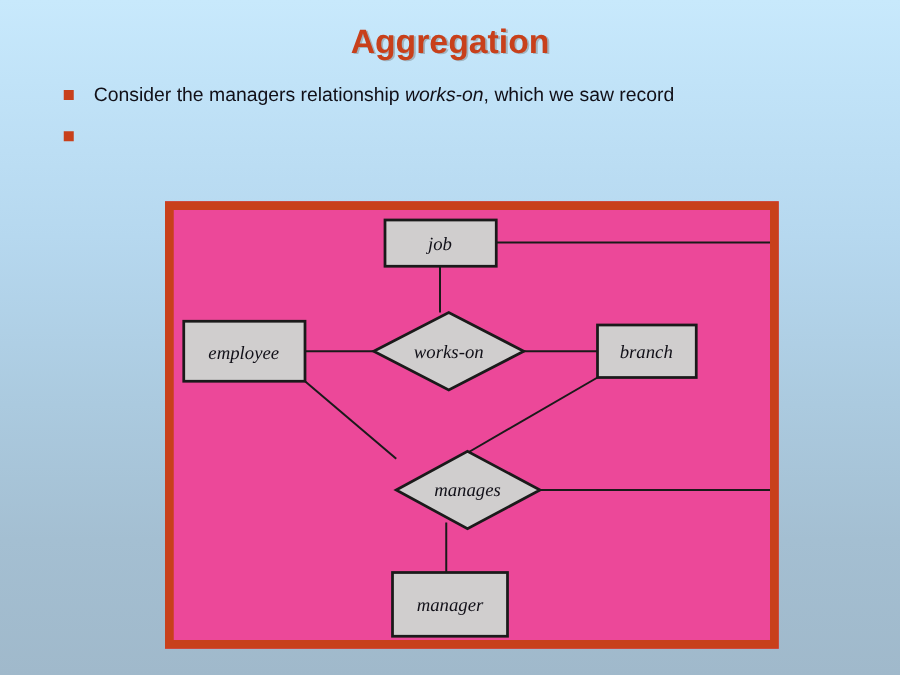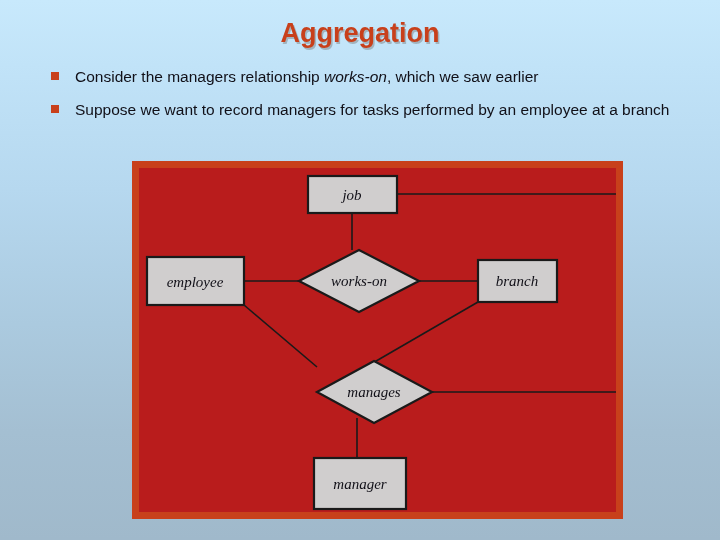--- a/index.html
+++ b/index.html
@@ -60,21 +60,21 @@
     font-style: italic;
   }
 
   
   .diagram-frame {
     position: absolute;
     left: 132px;
     top: 161px;
     width: 491px;
     height: 358px;
-    background: #b91c1c;
+    background: #ec4899;
     border: 7px solid #c8401b;
     box-sizing: border-box;
   }
   .diagram-canvas {
     position: absolute;
     left: 0;
     top: 0;
     width: 100%;
     height: 100%;
   }
@@ -104,26 +104,25 @@
 <body>
 
 <div class="slide">
 
   <div class="title">Aggregation</div>
 
   <div class="bullets">
 
     <div class="bullet-row">
       <span class="bullet-marker"></span>
-      <span class="bullet-text"><span>Consider the managers relationship </span><i>works-on</i><span>, which we saw earlier</span></span>
+      <span class="bullet-text"><span>Consider the managers relationship </span><i>works-on</i><span>, which we saw record</span></span>
     </div>
 
     <div class="bullet-row">
       <span class="bullet-marker"></span>
-      <span class="bullet-text"><span>Suppose we want to record managers for tasks performed by an employee at a branch</span><i></i><span></span></span>
     </div>
 
   </div>
 
   <div class="diagram-frame">
     <div class="diagram-canvas">
       <svg viewBox="0 0 477 344" preserveAspectRatio="none">
 
         <line class="er-line" x1="258" y1="26" x2="477" y2="26"></line>
 

